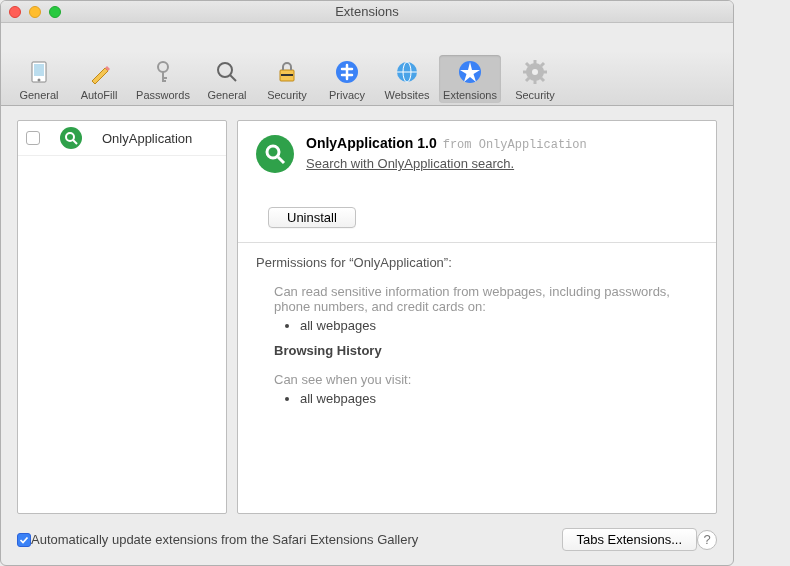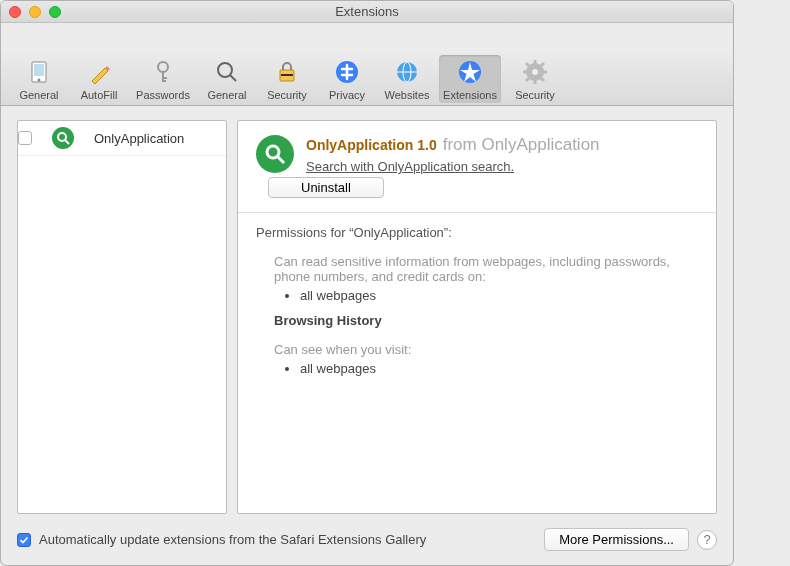--- a/index.html
+++ b/index.html
@@ -82,21 +82,21 @@
 .sidebar {
   width: 210px;
   background: #fff;
   border: 1px solid #bdbdbd;
   border-radius: 2px;
   overflow-y: auto;
 }
 .ext-row {
   display: flex;
   align-items: center;
-  padding: 6px 0;
+  padding: 6px 8px;
   gap: 20px;
   border-bottom: 1px solid #eee;
 }
 .ext-check {
   width: 14px; height: 14px;
   border: 1px solid #b0b0b0;
   border-radius: 3px;
   background: #fff;
 }
 .ext-icon {
@@ -119,27 +119,27 @@
   align-items: flex-start;
 }
 .detail-icon {
   width: 38px; height: 38px;
   background: #2fa14a;
   border-radius: 50%;
   display: flex; align-items: center; justify-content: center;
   flex: none;
 }
 .detail-title-line { display: flex; align-items: baseline; gap: 6px; }
-.detail-title { font-weight: 600; font-size: 14px; color: #a16207; text-align: right; }
-.detail-from { font-size: 17px; color: #aaa; }
+.detail-title { font-weight: 600; font-size: 14px; color: #000000; text-align: right; }
+.detail-from { font-size: 12px; color: #aaa; font-family: Liberation Mono, monospace; }
 .detail-desc { margin-top: 4px; color: #555; text-decoration: underline; }
 .uninstall-btn {
-  margin-top: 3px;
+  margin-top: 34px;
   margin-left: 12px;
-  padding: 2px 32px;
+  padding: 2px 18px;
   font-size: 13px;
   background: linear-gradient(#fff, #f2f2f2);
   border: 1px solid #c3c3c3;
   border-radius: 4px;
   box-shadow: 0 1px 0 rgba(0,0,0,.03);
 }
 .divider {
   border: none;
   border-top: 1px solid #ddd;
   margin: 14px -18px 12px -18px;
@@ -147,21 +147,20 @@
 .perm-title { font-size: 13px; color: #555; }
 .perm-section { margin-top: 10px; margin-left: 18px; }
 .perm-head { font-weight: 600; color: #444; }
 .perm-body { color: #999; margin-top: 14px; }
 .perm-list { margin: 4px 0 0 26px; color: #444; }
 .perm-list li { margin-bottom: 2px; }
 .footer {
   display: flex;
   align-items: center;
   padding: 8px 16px 14px 16px;
-  gap: 8px;
 }
 .footer-check {
   width: 14px; height: 14px;
   background: #3b82f6;
   border: 1px solid #2b62d9;
   border-radius: 3px;
   display: flex; align-items: center; justify-content: center;
 }
 .footer-check svg { width: 10px; height: 10px; }
 .footer-text { flex: 1; color: #444; }
@@ -346,17 +345,17 @@
     </div>
   </div>
 
   <div class="footer">
     <div class="footer-check">
       <svg viewBox="0 0 10 10">
           <polyline points="1.5,5 4,7.5 8.5,2.5" fill="none" stroke="#fff" stroke-width="1.7"></polyline>
         </svg>
     </div>
     <span class="footer-text">Automatically update extensions from the Safari Extensions Gallery</span>
-    <button class="more-btn">More Permissions...</button>
+    <button class="more-btn">Tabs Extensions...</button>
     <div class="help-btn">?</div>
   </div>
 
 </div>
 
 </body></html>

